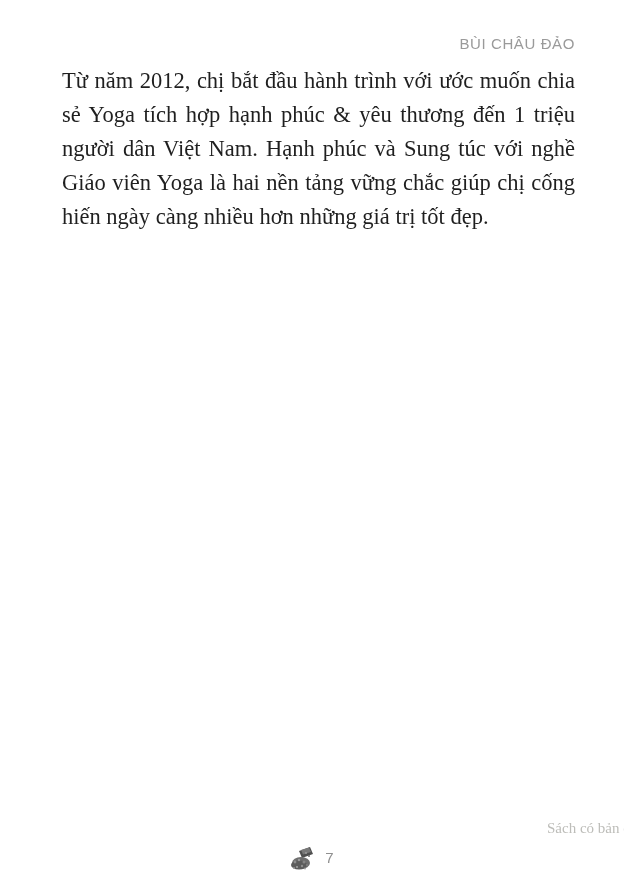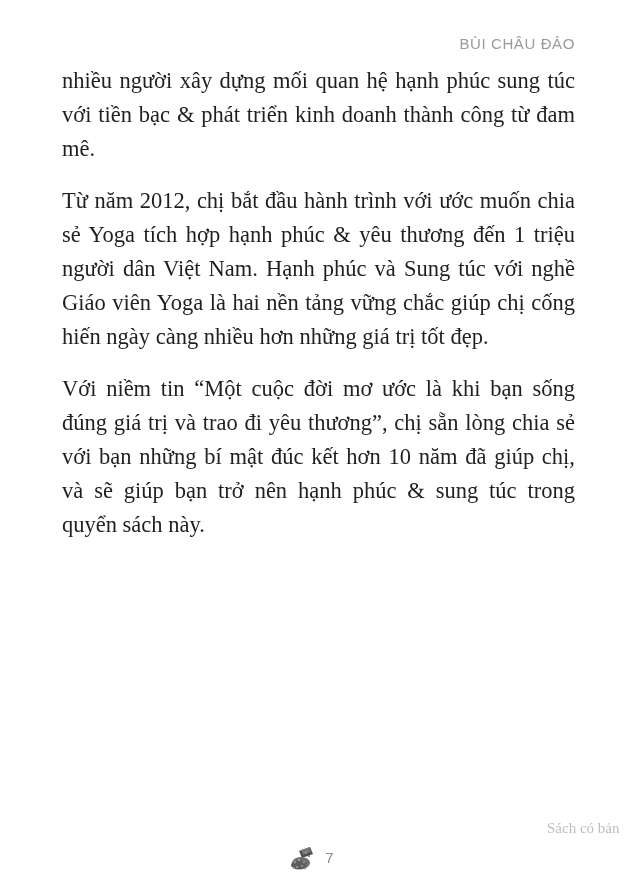--- a/index.html
+++ b/index.html
@@ -72,23 +72,21 @@
   }
 </style>
 </head>
 <body>
 
 <div class="page">
 
   <div class="running-header">BÙI CHÂU ĐẢO</div>
 
   <div class="body-text">
-    <p>nhiều người xây dựng mối quan hệ hạnh phúc sung túc với tiền bạc &amp; phát triển kinh doanh thành công từ đam mê.</p>
     <p>Từ năm 2012, chị bắt đầu hành trình với ước muốn chia sẻ Yoga tích hợp hạnh phúc &amp; yêu thương đến 1 triệu người dân Việt Nam. Hạnh phúc và Sung túc với nghề Giáo viên Yoga là hai nền tảng vững chắc giúp chị cống hiến ngày càng nhiều hơn những giá trị tốt đẹp.</p>
-    <p>Với niềm tin “Một cuộc đời mơ ước là khi bạn sống đúng giá trị và trao đi yêu thương”, chị sẵn lòng chia sẻ với bạn những bí mật đúc kết hơn 10 năm đã giúp chị, và sẽ giúp bạn trở nên hạnh phúc &amp; sung túc trong quyển sách này.</p>
   </div>
 
   <div class="footer">
     <span>
       <svg class="ornament" viewBox="0 0 26 27" xmlns="http://www.w3.org/2000/svg">
 
         <path d="M9 7 L20 3 L23 10 L12 14 Z" fill="#4f4f4f"></path>
         <path d="M11 6 L19 3.5 L21 8 L13 10.5 Z" fill="#787878"></path>
 
         <ellipse cx="11" cy="19" rx="9" ry="6" fill="#6e6e6e"></ellipse>

